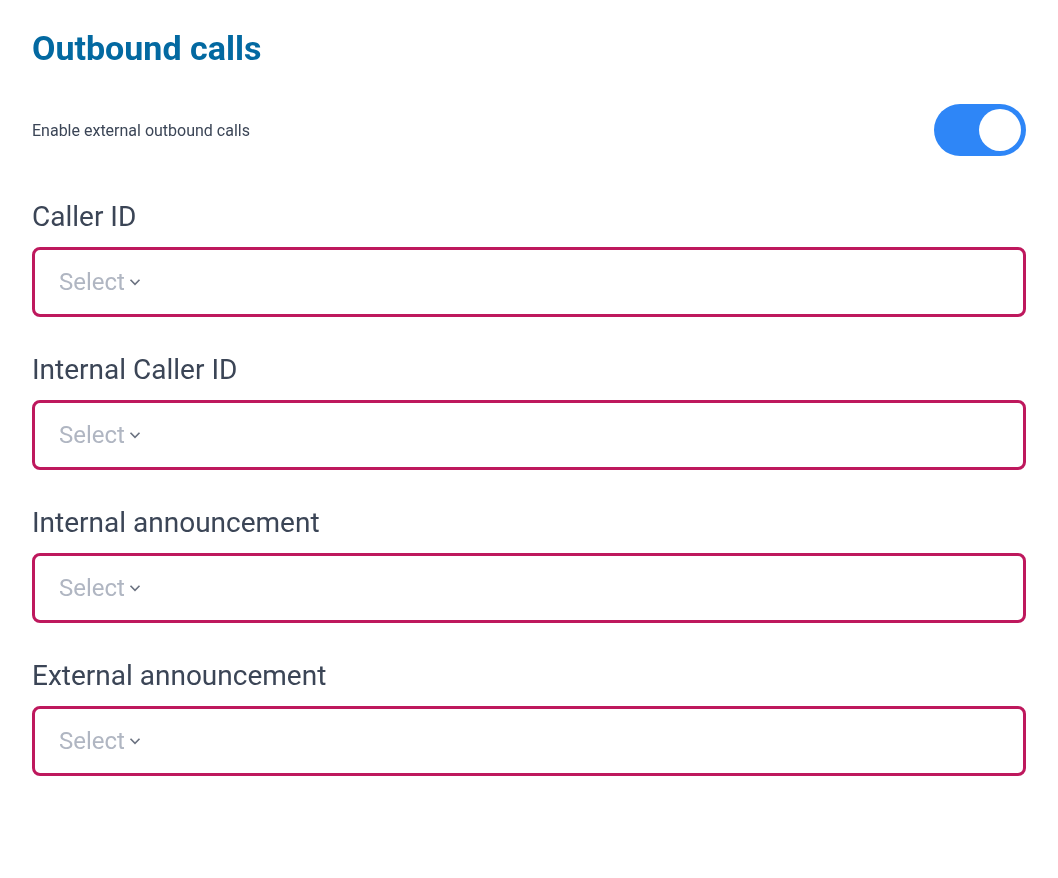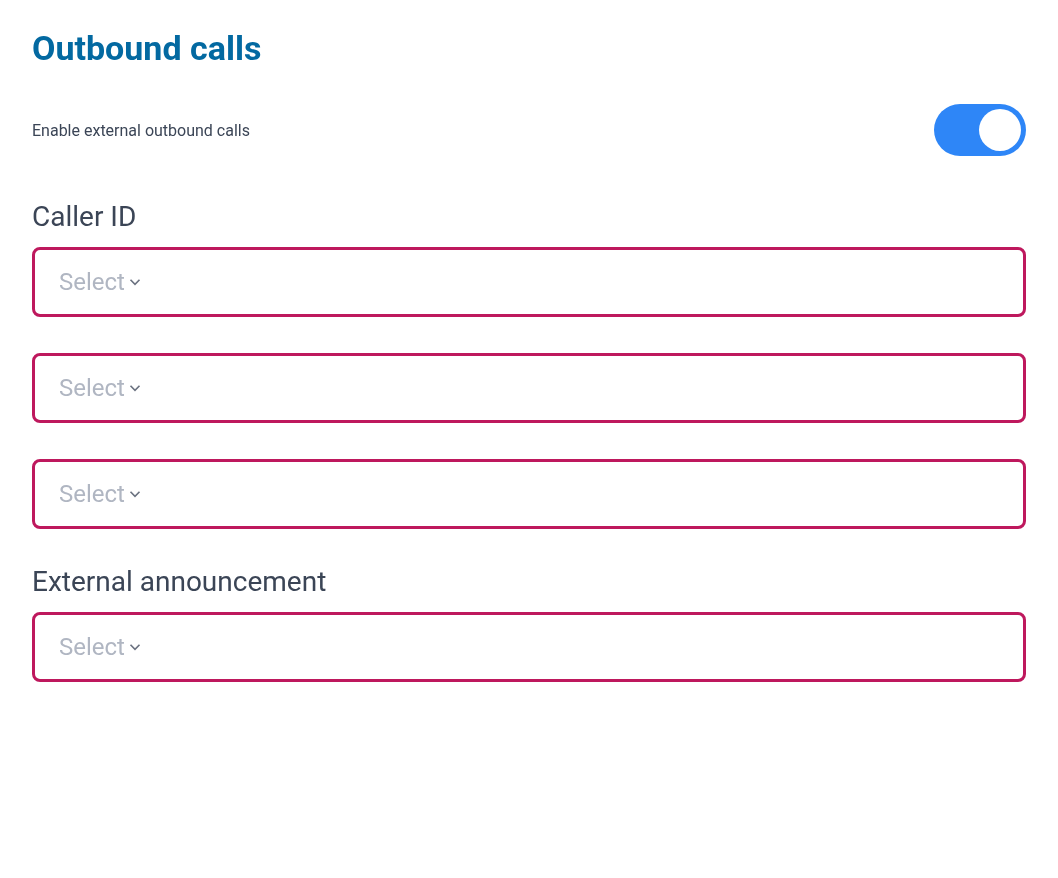--- a/index.html
+++ b/index.html
@@ -109,31 +109,33 @@
     <span class="select-placeholder">Select</span>
     <span class="chevron">
       <svg viewBox="0 0 24 24">
           <polyline points="6 9 12 15 18 9"></polyline>
         </svg>
     </span>
   </div>
 </div>
 
 <div class="field-group">
+  <label class="field-label">Internal Caller ID</label>
   <div class="select-box">
     <span class="select-placeholder">Select</span>
     <span class="chevron">
       <svg viewBox="0 0 24 24">
           <polyline points="6 9 12 15 18 9"></polyline>
         </svg>
     </span>
   </div>
 </div>
 
 <div class="field-group">
+  <label class="field-label">Internal announcement</label>
   <div class="select-box">
     <span class="select-placeholder">Select</span>
     <span class="chevron">
       <svg viewBox="0 0 24 24">
           <polyline points="6 9 12 15 18 9"></polyline>
         </svg>
     </span>
   </div>
 </div>
 

